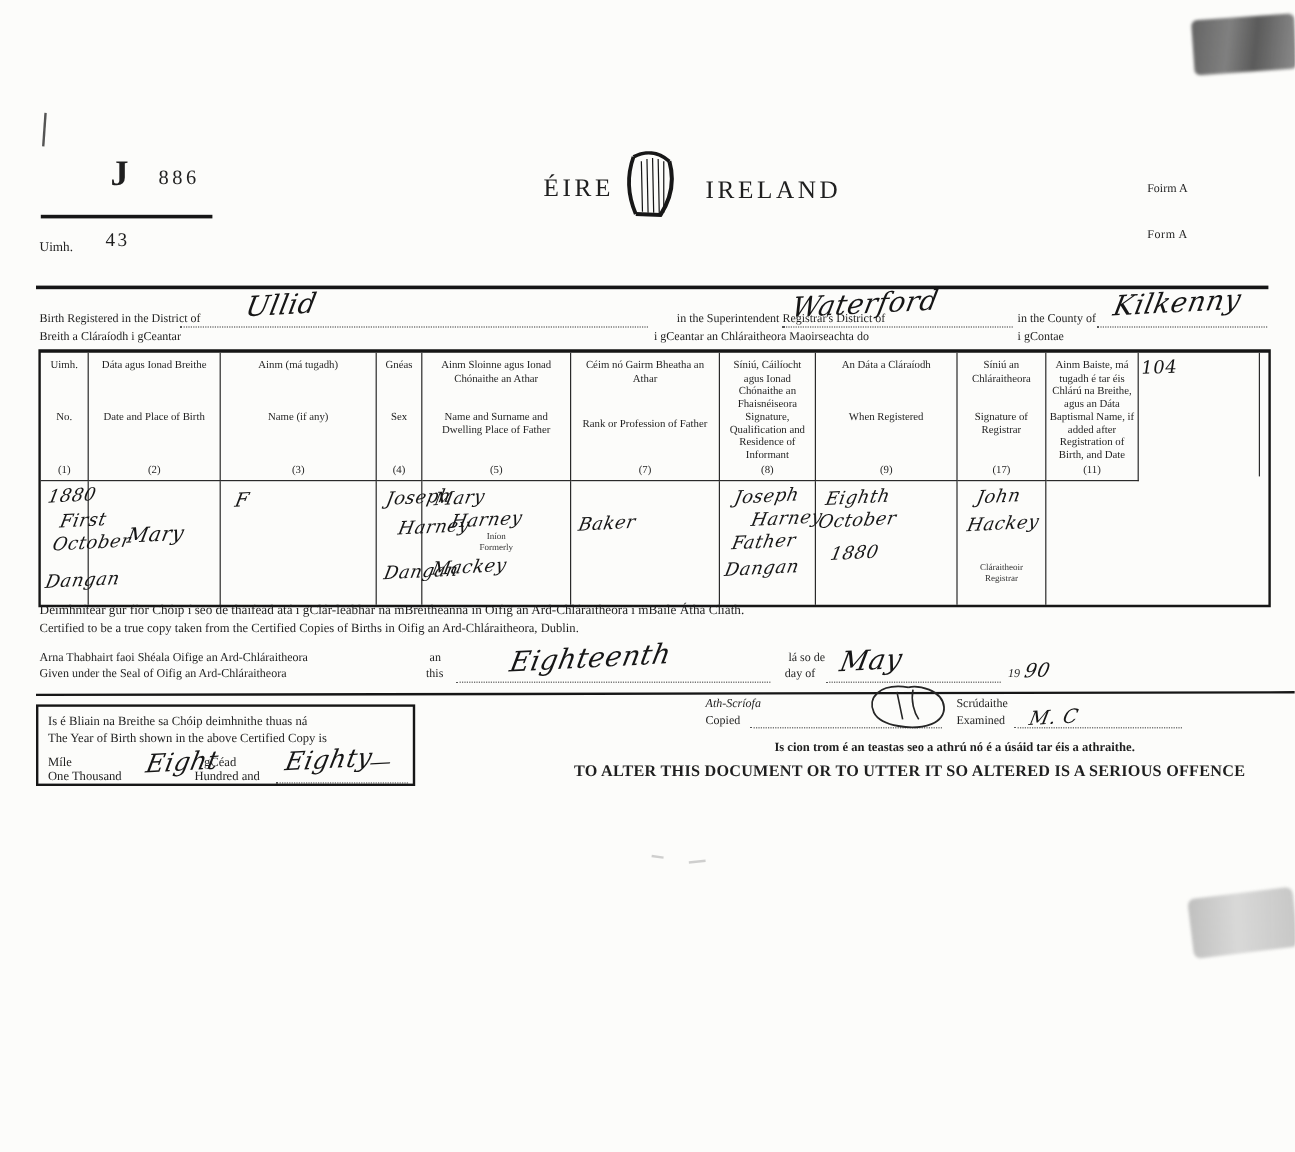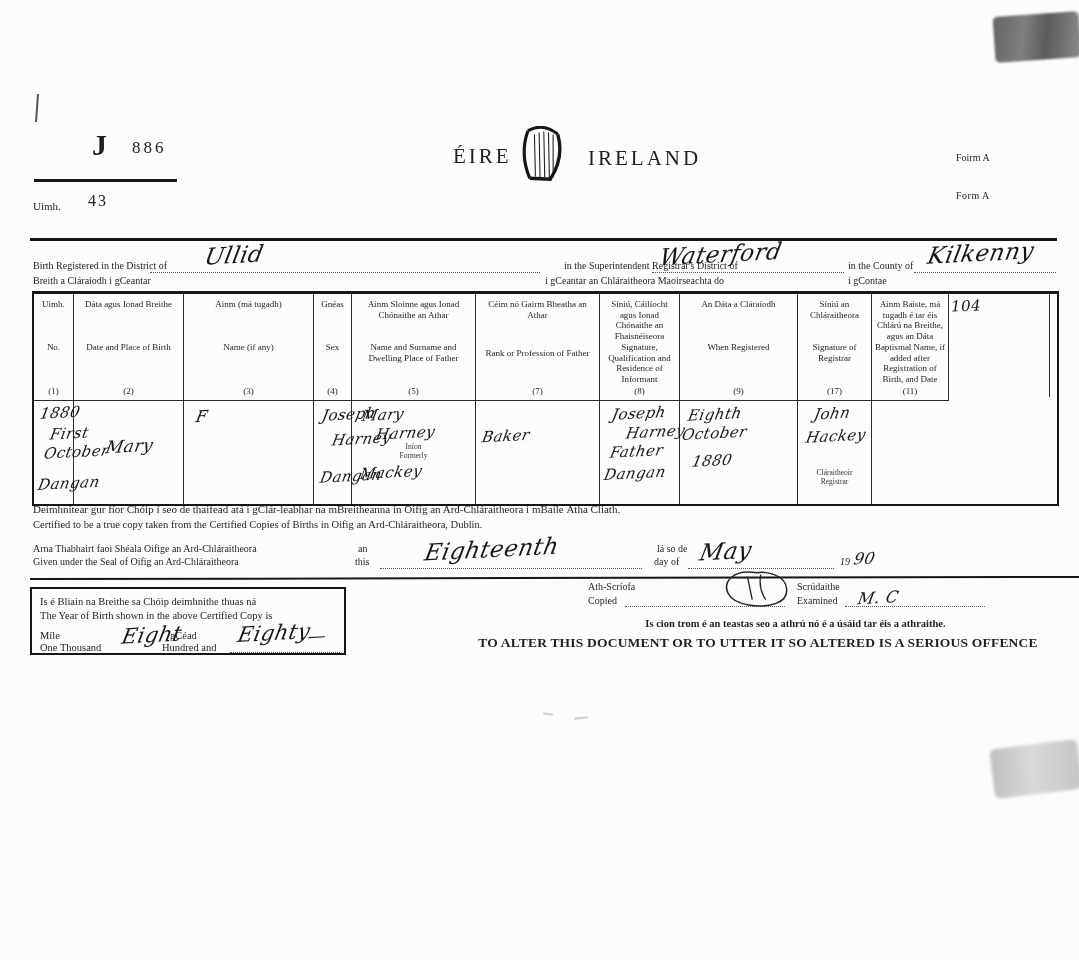--- a/index.html
+++ b/index.html
@@ -252,21 +252,21 @@
       <span class="serifsm" style="position:absolute;left:0;top:12px;">One Thousand</span>
       <span class="hw" style="position:absolute;left:82px;top:-6px;font-size:21px;">Eight</span>
       <span class="serifsm" style="position:absolute;left:130px;top:0;">gCéad</span>
       <span class="serifsm" style="position:absolute;left:122px;top:12px;">Hundred and</span>
       <span class="dotline" style="left:190px;top:22px;width:110px;"></span>
       <span class="hw" style="position:absolute;left:198px;top:-8px;font-size:21px;">Eighty</span>
       <span class="hw" style="position:absolute;left:268px;top:-4px;font-size:18px;">—</span>
     </div>
   </div>
 
-  <div class="abs p10" style="left:588px;top:581px;">Ath-Scríofa</div>
+  <div class="abs p10" style="left:588px;top:581px;font-style:italic;">Ath-Scríofa</div>
   <div class="abs p10" style="left:588px;top:595px;">Copied</div>
   <div class="abs dotline" style="left:625px;top:605px;width:160px;"></div>
   <svg class="abs seal-svg" width="78" height="44" viewBox="0 0 80 46">
     <path d="M40 6 C14 2 4 16 10 28 C16 40 44 44 60 38 C76 32 74 14 58 8 C50 5 44 5 40 6" stroke="#262626" fill="none" stroke-width="1.6"></path>
     <path d="M30 10 L35 34 M44 8 C42 18 45 28 49 34" stroke="#262626" fill="none" stroke-width="1.4"></path>
   </svg>
   <div class="abs p10" style="left:797px;top:581px;">Scrúdaithe</div>
   <div class="abs p10" style="left:797px;top:595px;">Examined</div>
   <div class="abs dotline" style="left:845px;top:605px;width:140px;"></div>
   <div class="abs hw hw-med" style="left:858px;top:588px;">M. C</div>

